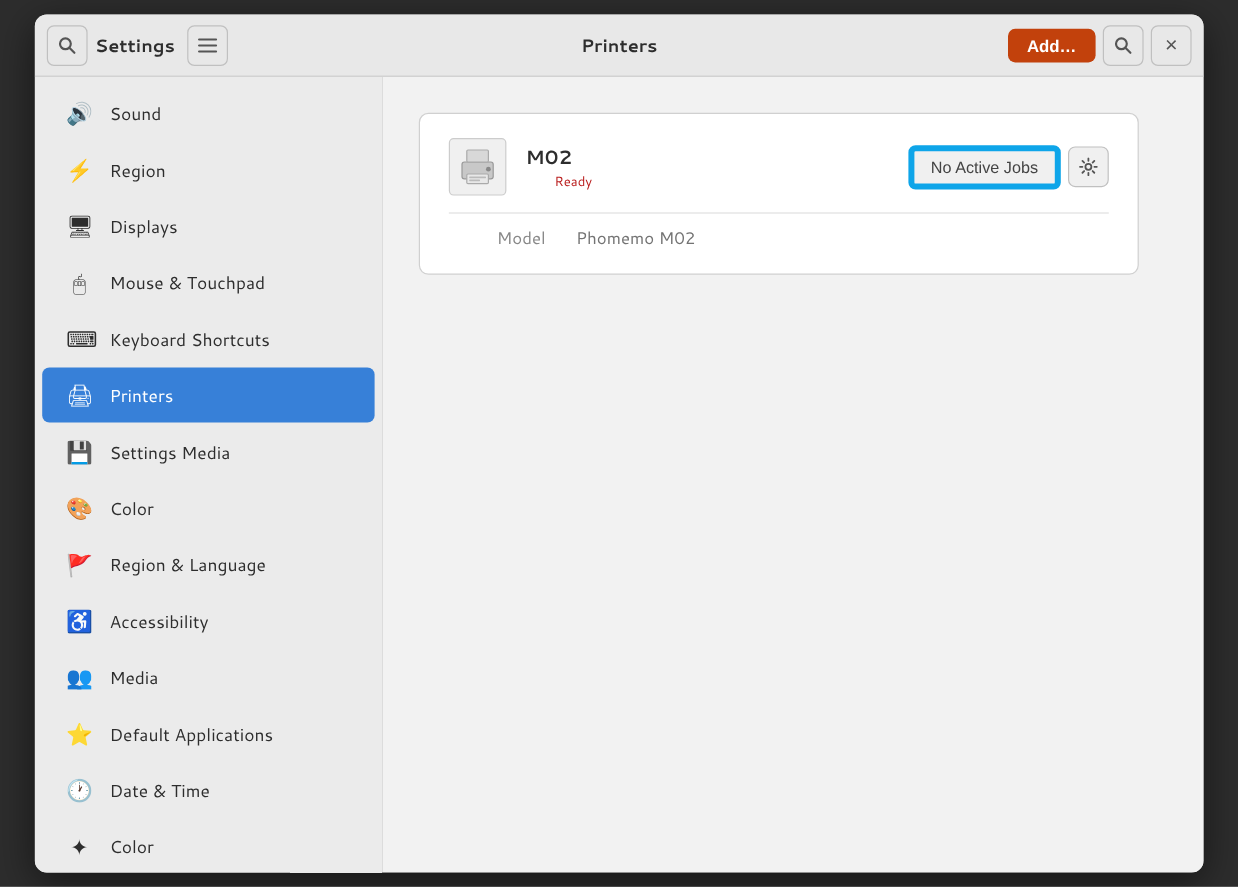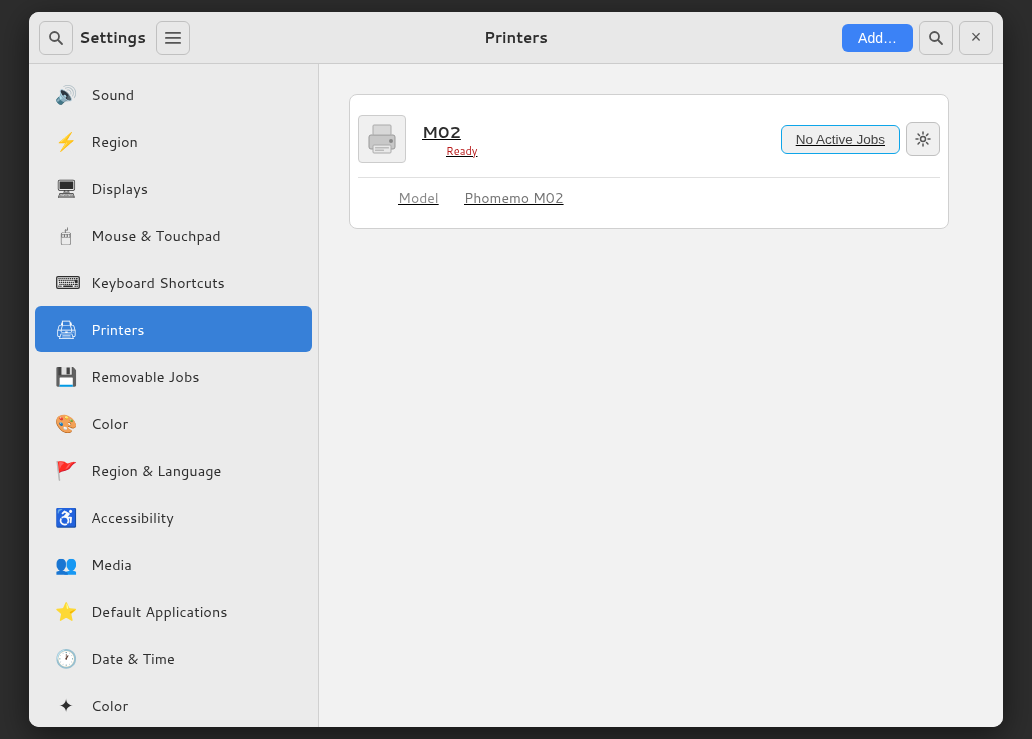--- a/index.html
+++ b/index.html
@@ -62,28 +62,28 @@
       border-radius: 6px;
       background: #e8e8e8;
       cursor: pointer;
       display: flex;
       align-items: center;
       justify-content: center;
       font-size: 16px;
       color: #555;
     }
     .add-btn {
-      background: #3b82f6;
+      background: #c2410c;
       color: white;
       border: none;
       border-radius: 6px;
       padding: 6px 16px;
       font-size: 14px;
       cursor: pointer;
-      font-weight: 400;
+      font-weight: 700;
     }
     .close-btn {
       width: 34px;
       height: 34px;
       border: 1px solid #c0c0c0;
       border-radius: 6px;
       background: #e8e8e8;
       cursor: pointer;
       display: flex;
       align-items: center;
@@ -128,23 +128,22 @@
     .main-content {
       flex: 1;
       background: #f2f2f2;
       padding: 30px;
       overflow-y: auto;
     }
     .printer-card {
       background: white;
       border: 1px solid #d0d0d0;
       border-radius: 8px;
-      padding: 20px 8px;
+      padding: 20px 24px;
       max-width: 600px;
-      text-decoration: underline;
     }
     .printer-header {
       display: flex;
       align-items: center;
       gap: 16px;
     }
     .printer-icon-wrap {
       width: 48px;
       height: 48px;
       display: flex;
@@ -170,21 +169,21 @@
       font-size: 11px;
       color: #b91c1c;
       margin-left: 24px;
     }
     .printer-actions {
       display: flex;
       align-items: center;
       gap: 6px;
     }
     .no-jobs-btn {
-      border: 1px solid #0ea5e9;
+      border: 5px solid #0ea5e9;
       border-radius: 6px;
       background: #f0f0f0;
       padding: 6px 14px;
       font-size: 13.5px;
       color: #444;
       cursor: pointer;
     }
     .settings-btn {
       width: 34px;
       height: 34px;
@@ -276,21 +275,21 @@
         <div class="sidebar-item">
           <span class="item-icon">⌨</span>
           <span>Keyboard Shortcuts</span>
         </div>
         <div class="sidebar-item active">
           <span class="item-icon">🖨</span>
           <span>Printers</span>
         </div>
         <div class="sidebar-item">
           <span class="item-icon">💾</span>
-          <span>Removable Jobs</span>
+          <span>Settings Media</span>
         </div>
         <div class="sidebar-item">
           <span class="item-icon">🎨</span>
           <span>Color</span>
         </div>
         <div class="sidebar-item">
           <span class="item-icon">🚩</span>
           <span>Region &amp; Language</span>
         </div>
         <div class="sidebar-item">

